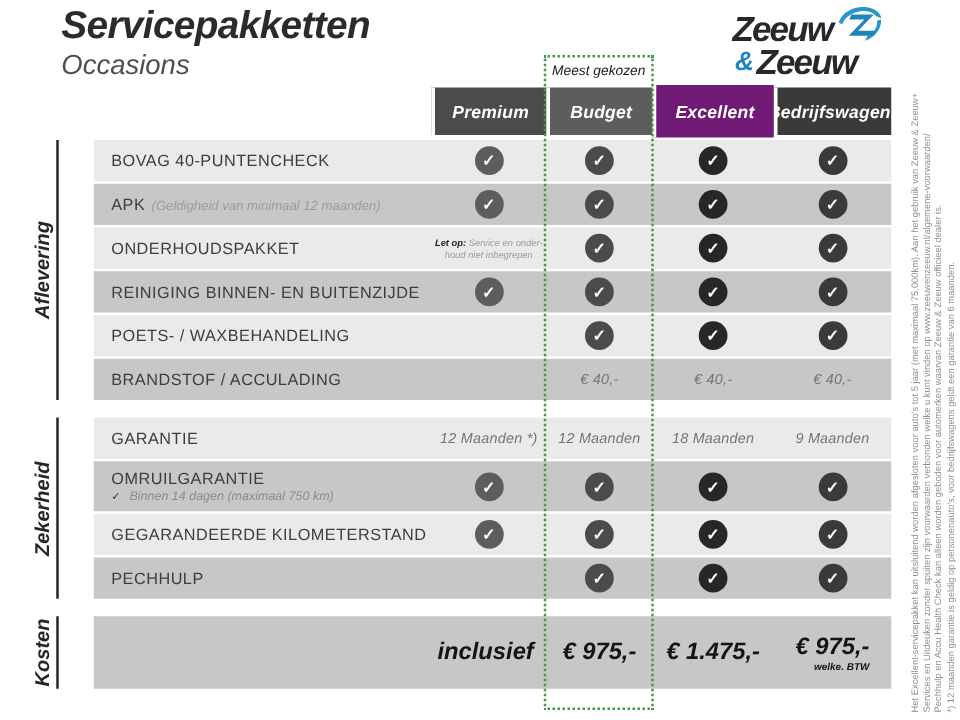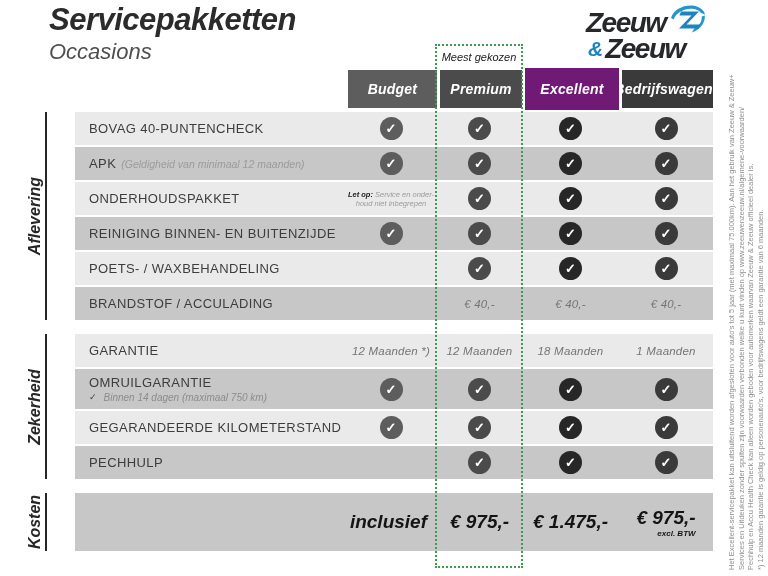--- a/index.html
+++ b/index.html
@@ -108,22 +108,22 @@
   <div class="rail rail-b">
     <span>Zekerheid</span>
   </div>
   <div class="rail rail-c">
     <span>Kosten</span>
   </div>
 
   <div class="table">
     <div class="header-row">
       <div class="header-spacer"></div>
-    <div class="header-cell" style="background: rgb(93, 93, 93);">Budget</div>
-        <div class="header-cell" style="background: rgb(75, 75, 75);">Premium</div>
+    <div class="header-cell" style="background: rgb(75, 75, 75);">Premium</div>
+        <div class="header-cell" style="background: rgb(93, 93, 93);">Budget</div>
         <div class="header-cell hc-tall" style="background: #701a75;">Excellent</div>
         <div class="header-cell" style="background: rgb(58, 58, 58);">Bedrijfswagens</div>
       </div>
     <div class="rows">
         <div class="sectionTable">
           <div class="row light">
             <div class="cell label-cell">
               <div class="label-line">
                 <span class="row-label">BOVAG 40-PUNTENCHECK</span>
               </div>
@@ -244,21 +244,21 @@
             <div class="cell">
               <span class="val-text">12 Maanden *)</span>
             </div>
             <div class="cell">
               <span class="val-text">12 Maanden</span>
             </div>
             <div class="cell">
               <span class="val-text">18 Maanden</span>
             </div>
             <div class="cell">
-              <span class="val-text">1 Maanden</span>
+              <span class="val-text">9 Maanden</span>
             </div>
           </div>
           <div class="row dark tall">
             <div class="cell label-cell">
               <div class="label-line">
                 <span class="row-label">OMRUILGARANTIE</span>
               </div>
               <div class="sublabel-line">
                 <span class="sub-check">✓</span>
                 <span>Binnen 14 dagen (maximaal 750 km)</span>
@@ -320,21 +320,21 @@
             <div class="cell align-right">
               <div class="price">inclusief</div>
             </div>
             <div class="cell">
               <div class="price">€ 975,-</div>
             </div>
             <div class="cell">
               <div class="price">€ 1.475,-</div>
             </div>
             <div class="cell">
-              <div class="price">€ 975,-<div class="price-sub">excl. BTW</div></div>
+              <div class="price">€ 975,-<div class="price-sub">welke. BTW</div></div>
             </div>
           </div>
         </div>
       </div>
   </div>
 
   <div class="choice-box" style="border-color: rgb(63, 155, 76);">
     <div class="choice-label">Meest gekozen</div>
   </div>
 

